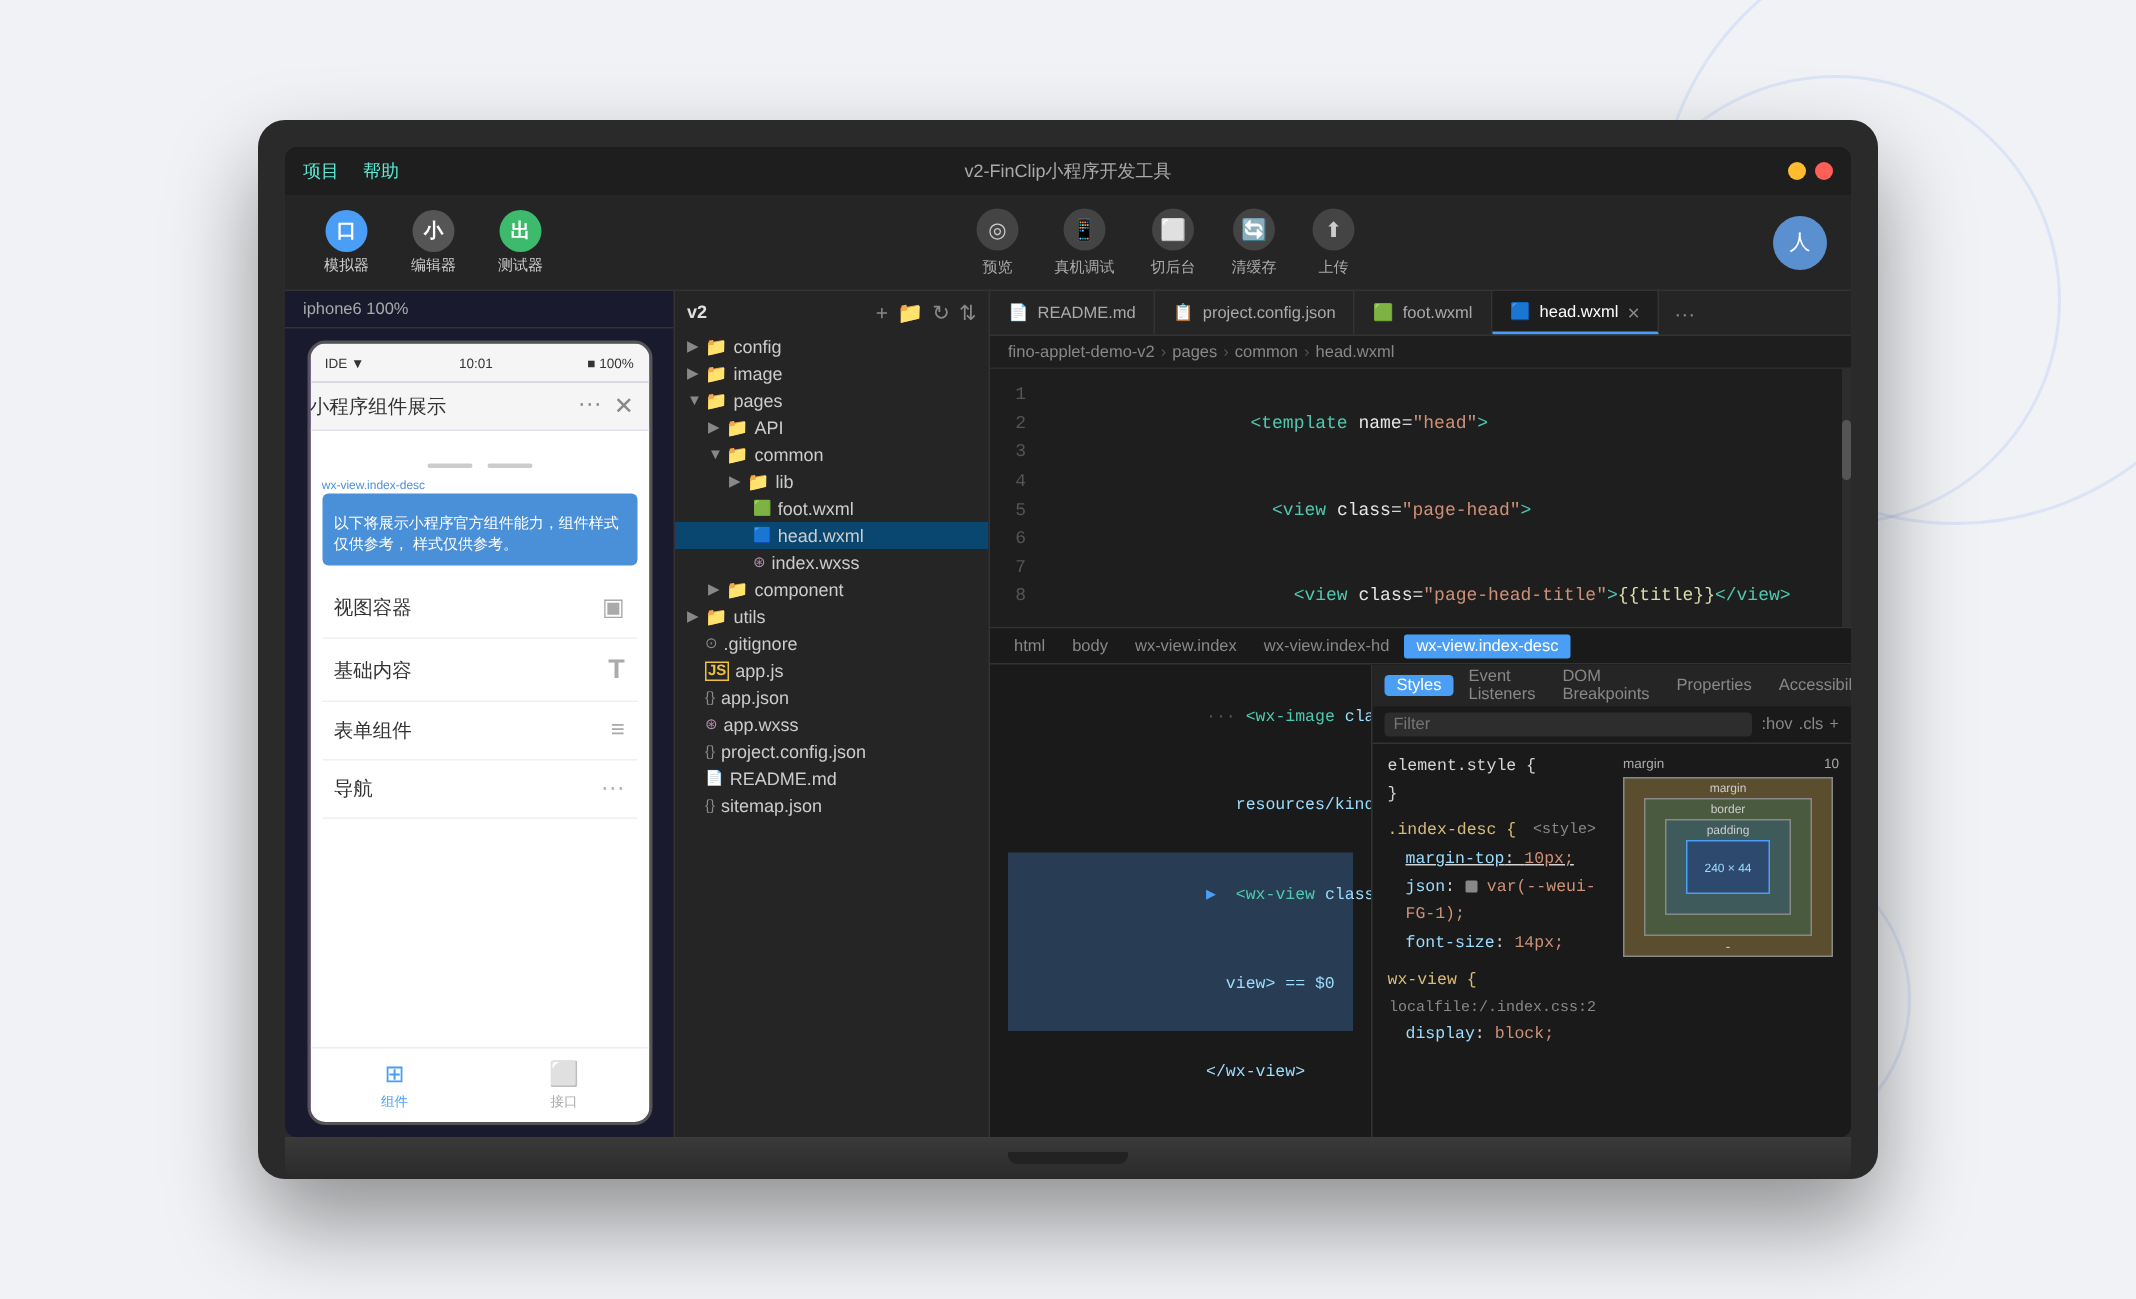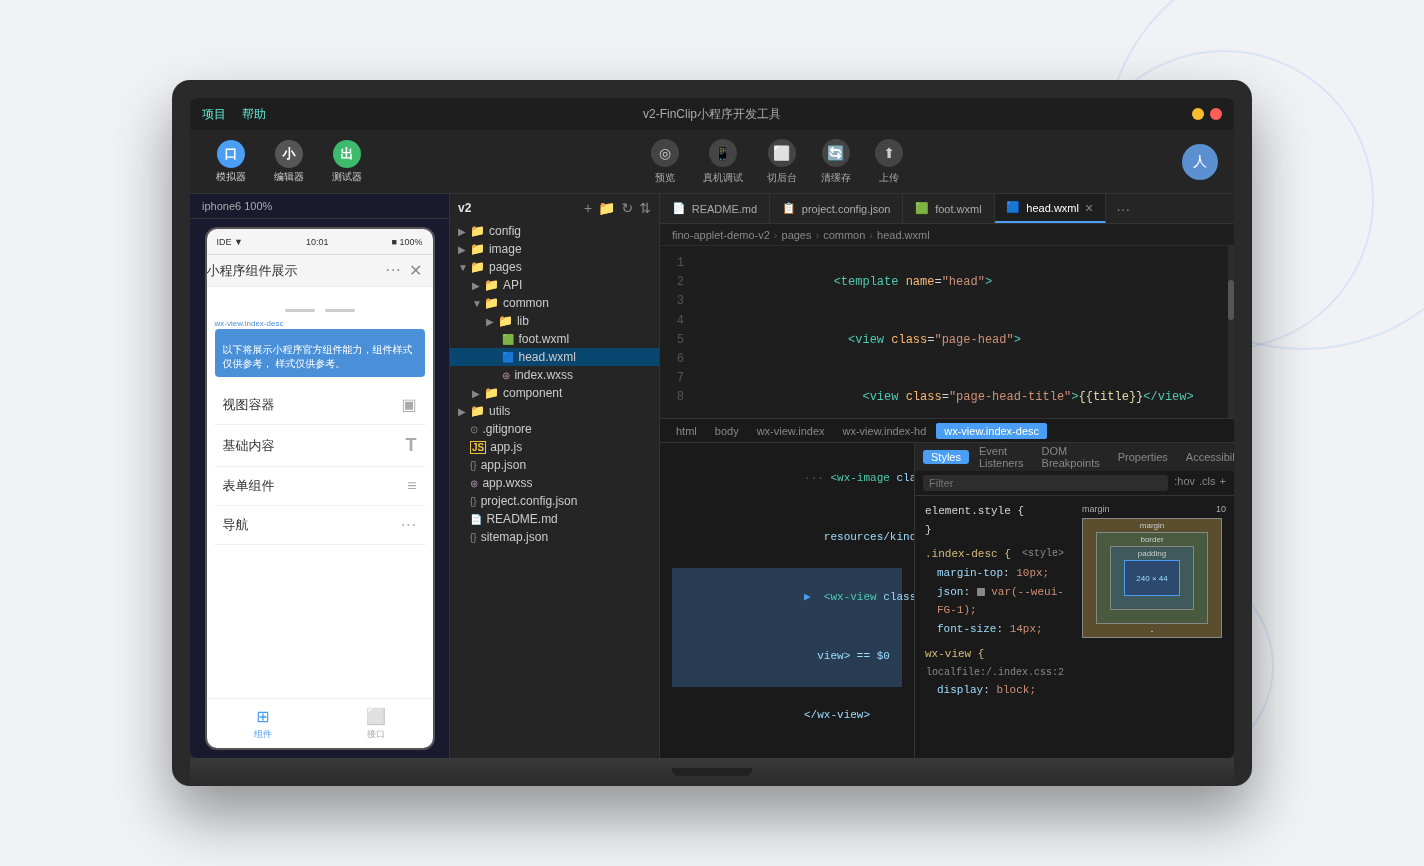--- a/index.html
+++ b/index.html
@@ -438,21 +438,21 @@
       min-width: 32px;
     }
     .code-lines {
       padding: 8px 0;
       color: #d4d4d4;
       line-height: 1.6;
       flex: 1;
       overflow: auto;
     }
     .code-line { padding: 0 12px; white-space: pre; }
-    .attr { color: #fdba74; }
+    .attr { color: #e5e5e5; }
     .val { color: #ce9178; }
     .tag { color: #4ec9b0; }
     .expr { color: #dcdcaa; }
 
     
     .bottom-panel {
       height: 340px;
       background: #1a1a1a;
       border-top: 1px solid #333;
       display: flex;
@@ -526,20 +526,21 @@
       cursor: pointer;
       border-radius: 3px;
     }
     .styles-tab.active {
       background: #4b9ef5;
       color: white;
     }
     .styles-filter {
       padding: 4px 8px;
       display: flex;
+      align-items: center;
       gap: 6px;
       border-bottom: 1px solid #333;
     }
     .filter-input {
       flex: 1;
       background: #2d2d2d;
       border: none;
       border-radius: 3px;
       padding: 2px 6px;
       font-size: 11px;
@@ -948,21 +949,21 @@
                 </div>
                 <div style="display:flex;">
                   <div class="styles-content" style="flex:1;">
                     <div class="style-inline">element.style {</div>
                     <div class="style-inline">}</div>
                     <div style="height:6px;"></div>
                     <div>
                       <span class="style-selector">.index-desc {</span>
                       <span class="style-source">&lt;style&gt;</span>
                     </div>
-                    <div style="padding-left:12px;">
+                    <div style="padding-left:12px;text-decoration:underline;">
                       <span class="style-prop">margin-top</span>: <span class="style-val">10px;</span>
                     </div>
                     <div style="padding-left:12px;">
                       <span class="style-prop">json</span>: <span style="display:inline-block;width:8px;height:8px;background:#888;border-radius:1px;vertical-align:middle;"></span> <span class="style-val">var(--weui-FG-1);</span>
                     </div>
                     <div style="padding-left:12px;">
                       <span class="style-prop">font-size</span>: <span class="style-val">14px;</span>
                     </div>
                     <div style="height:6px;"></div>
                     <div>

